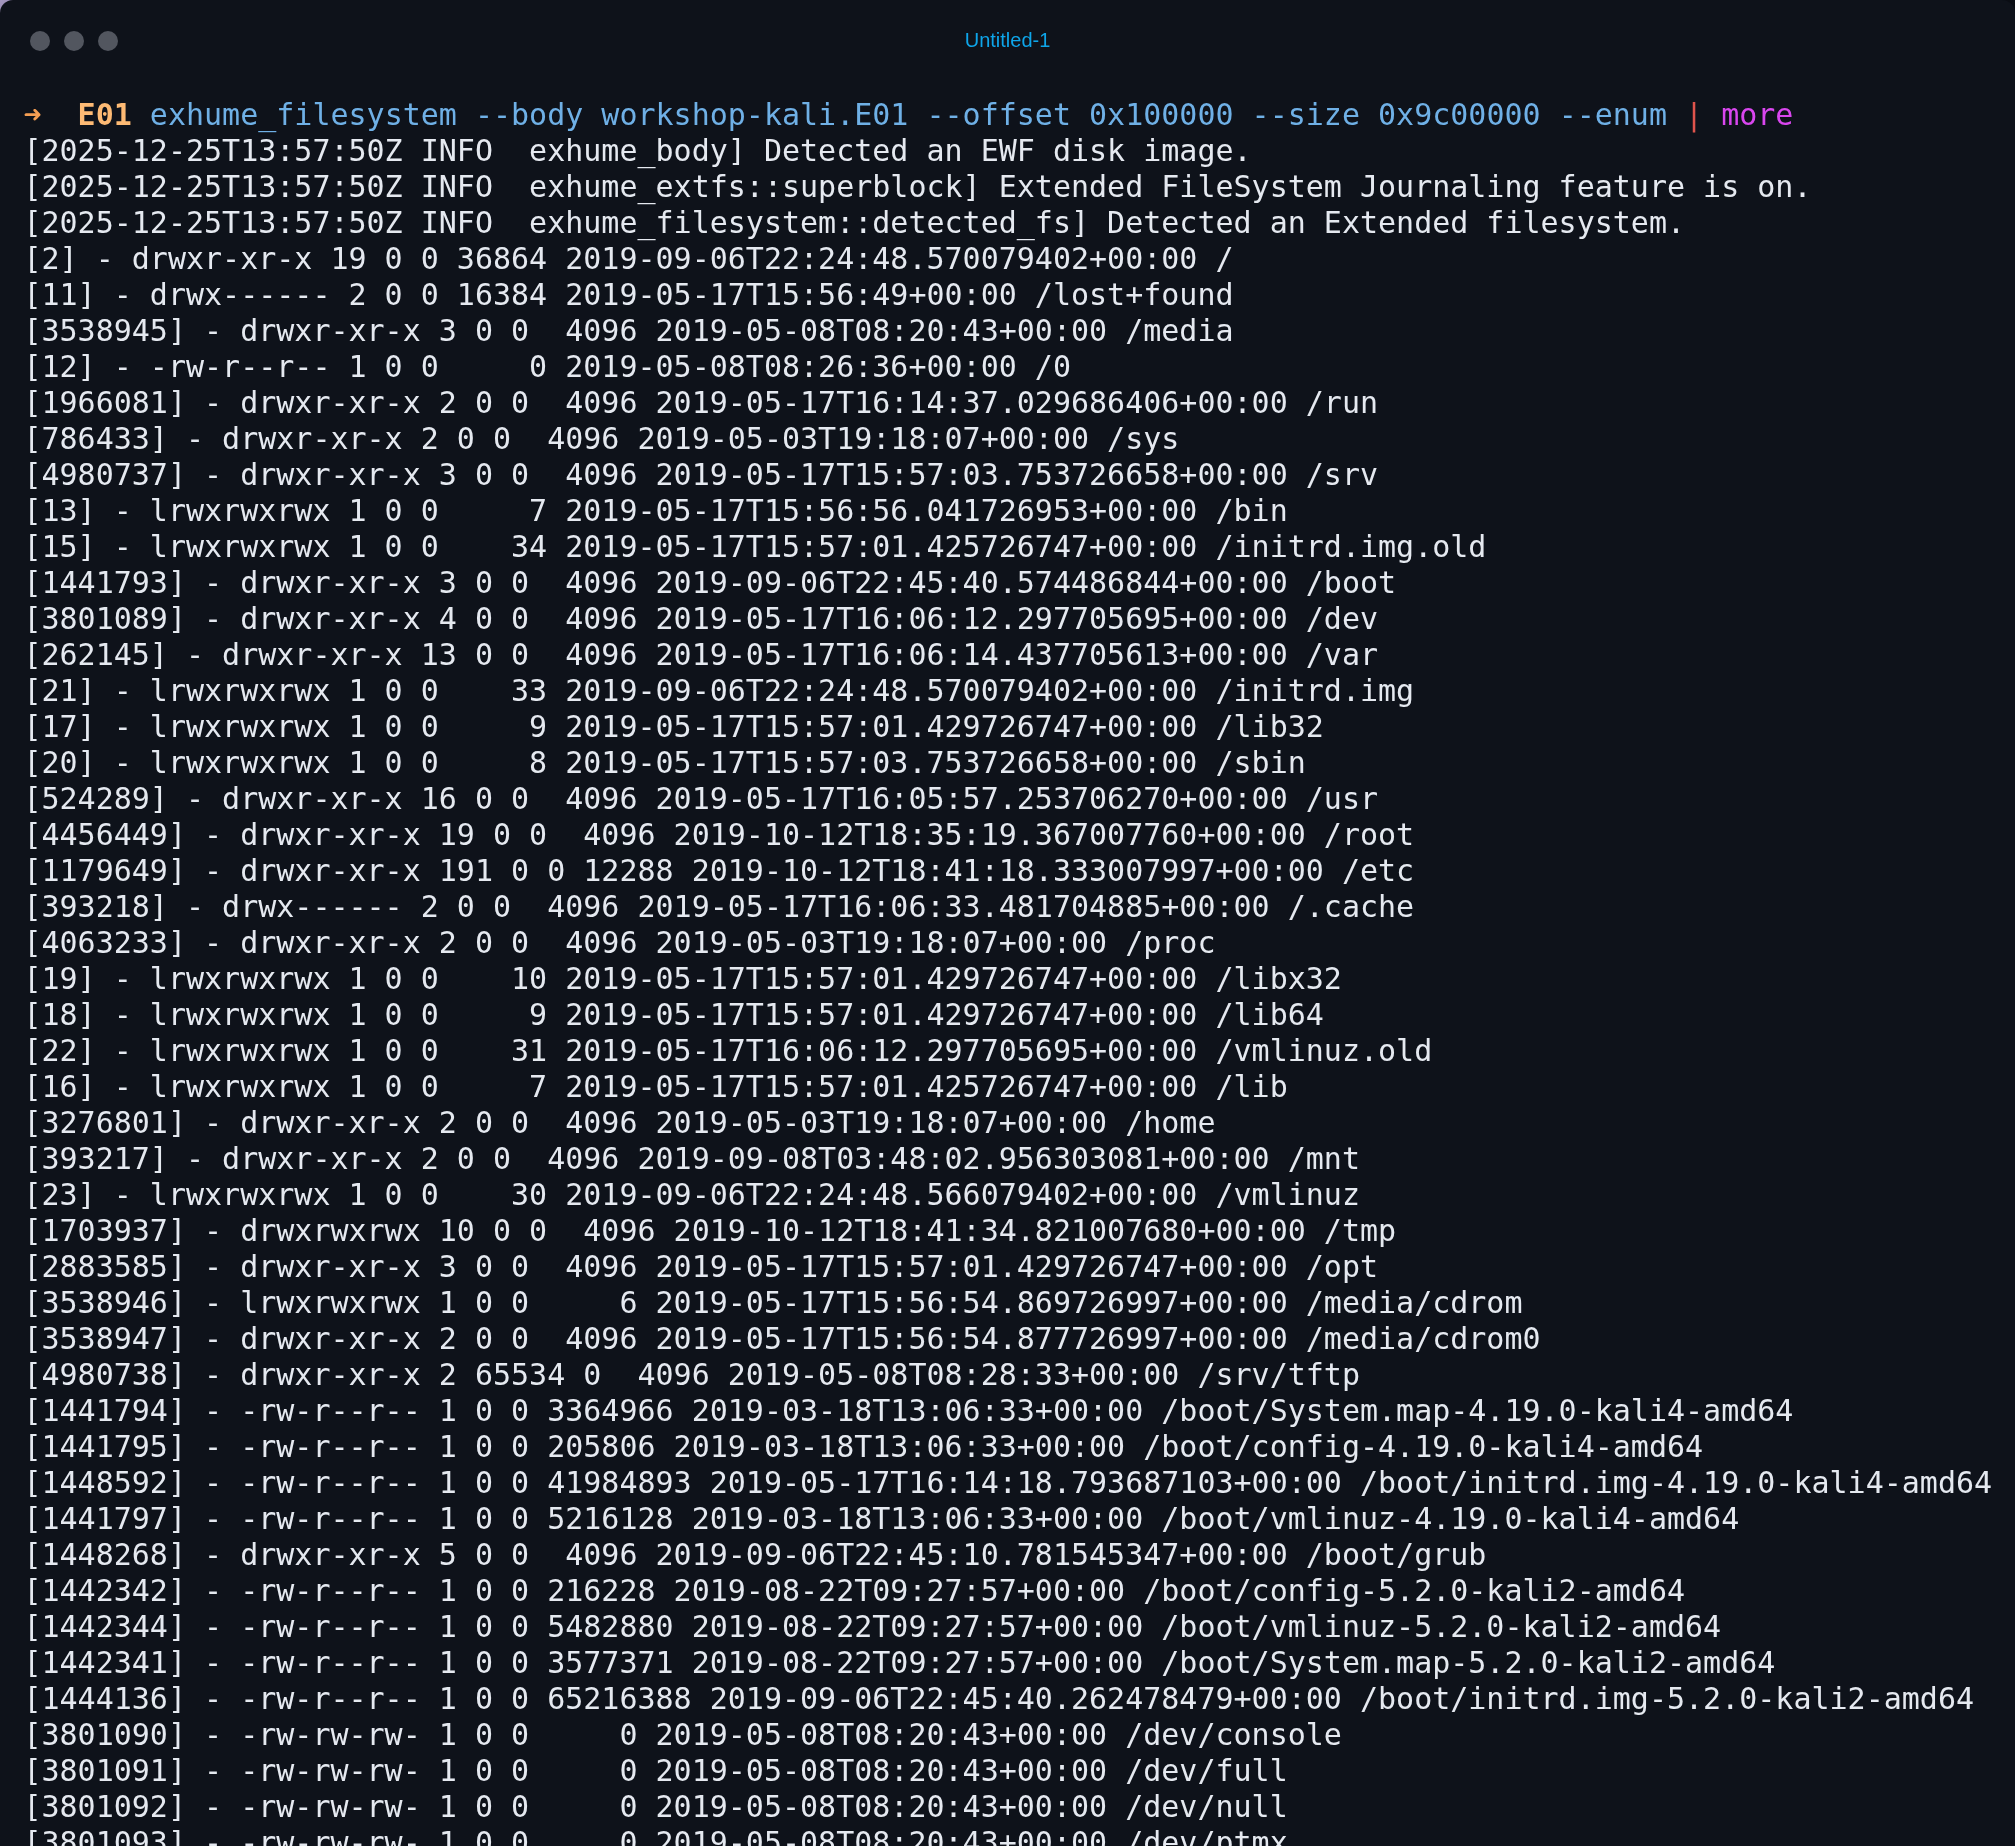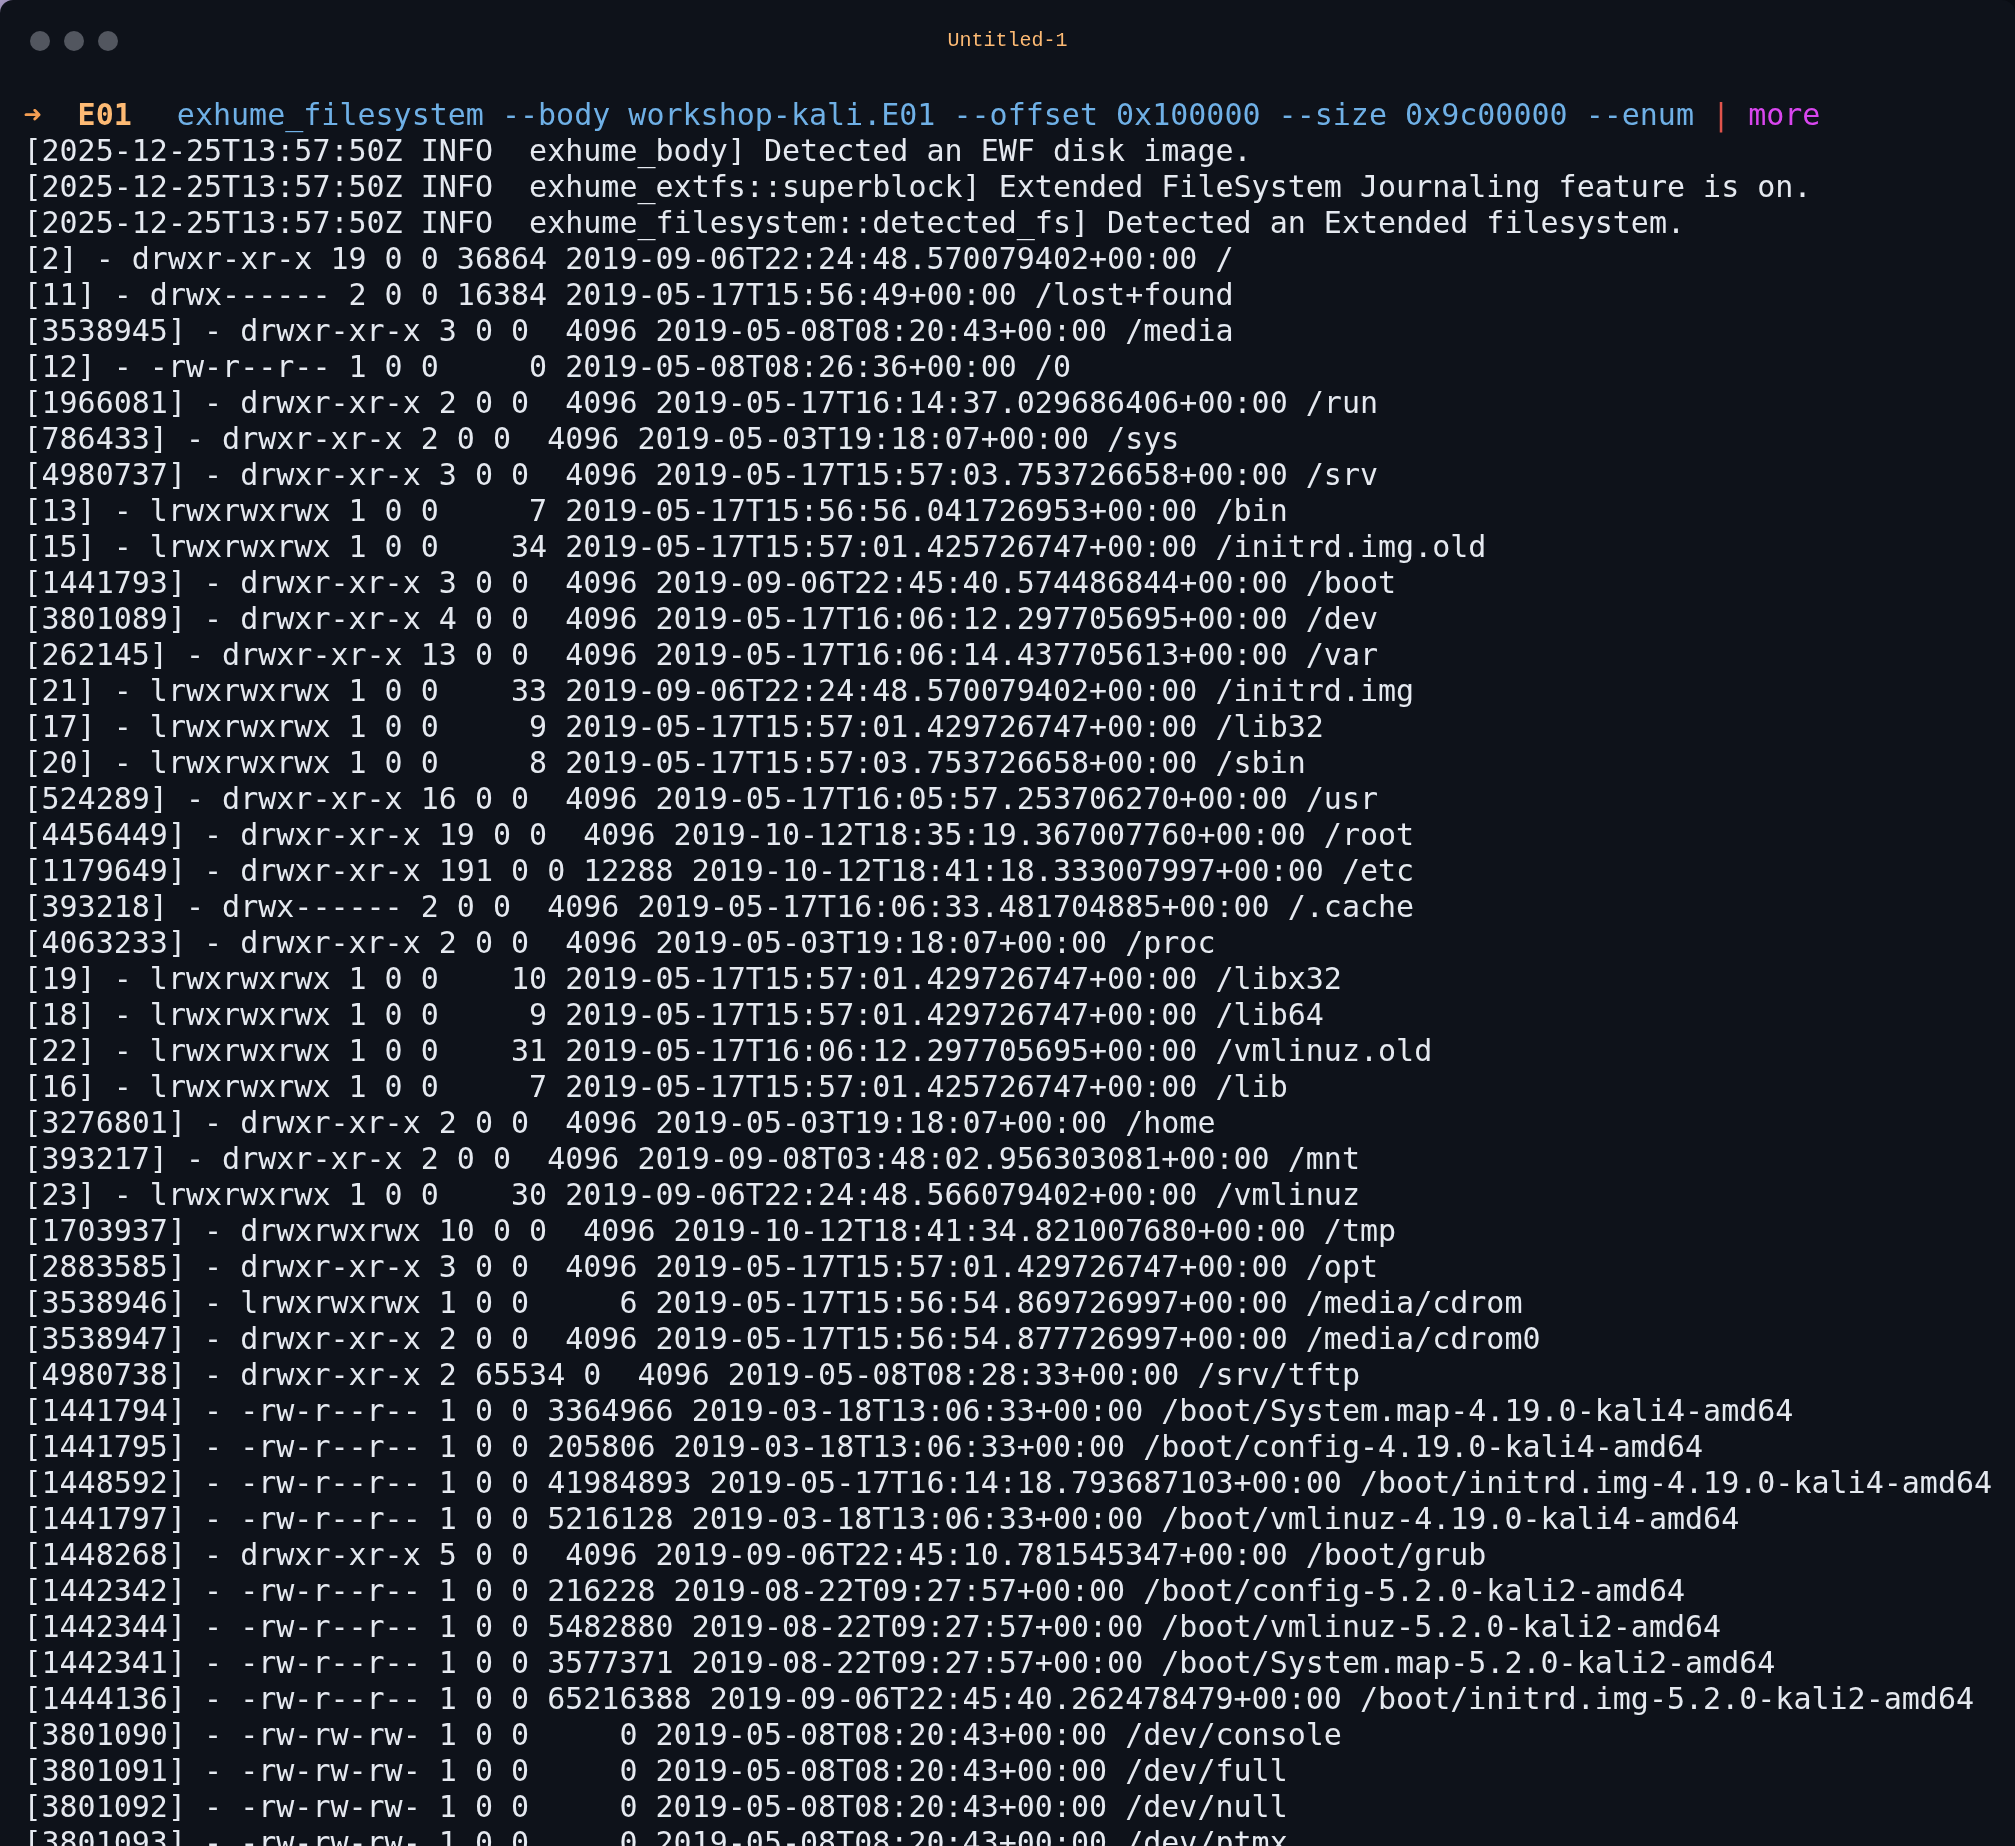--- a/index.html
+++ b/index.html
@@ -21,35 +21,35 @@
   .traffic-lights{
     position:absolute;left:30px;top:31px;display:flex;gap:14px;
   }
   .traffic-lights .dot{
     width:20px;height:20px;border-radius:50%;
     background:#52565f;border:none;padding:0;cursor:default;
   }
   .window-title{
     position:absolute;left:0;right:0;top:29px;
     text-align:center;
-    font-family:Liberation Mono, monospace;
+    font-family:Liberation Sans, sans-serif;
     font-size:20px;line-height:23.4px;
-    color:#fdba74;
+    color:#0ea5e9;
   }
   pre.terminal{
     position:absolute;left:23.4px;top:97px;right:0;margin:0;
     font-family:"DejaVu Sans Mono", monospace;
     font-size:30px;line-height:36px;
     white-space:pre;
     color:#e5e9f0;
   }
   pre.terminal .line{height:36px;}
   .c-arrow{color:#f49e53;font-weight:bold;}
   .c-cwd{color:#fdba74;font-weight:bold;}
-  .c-cmd{color:#6fb0e6;margin-left:27px;}
+  .c-cmd{color:#6fb0e6;}
   .c-pipe{color:#e0544c;}
   .c-pager{color:#d946ef;}
 </style>
 </head>
 <body>
 
 <div class="window">
   <div class="titlebar">
     <div class="traffic-lights">
       <button class="dot"></button>

